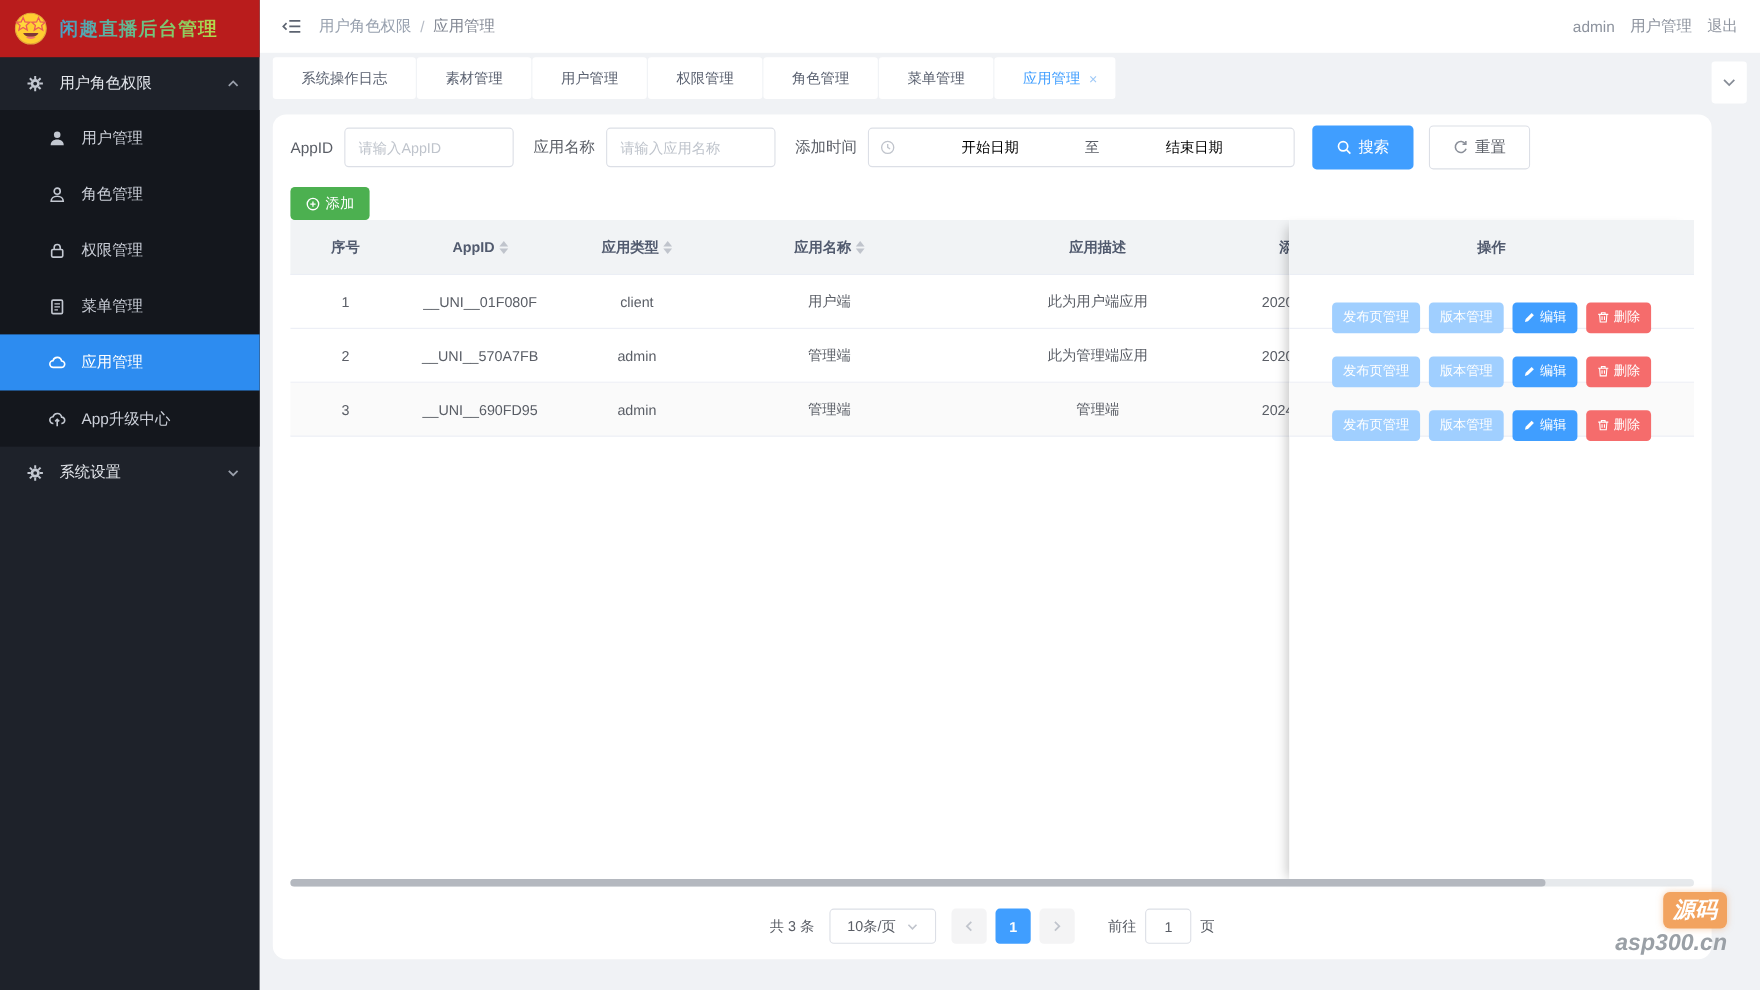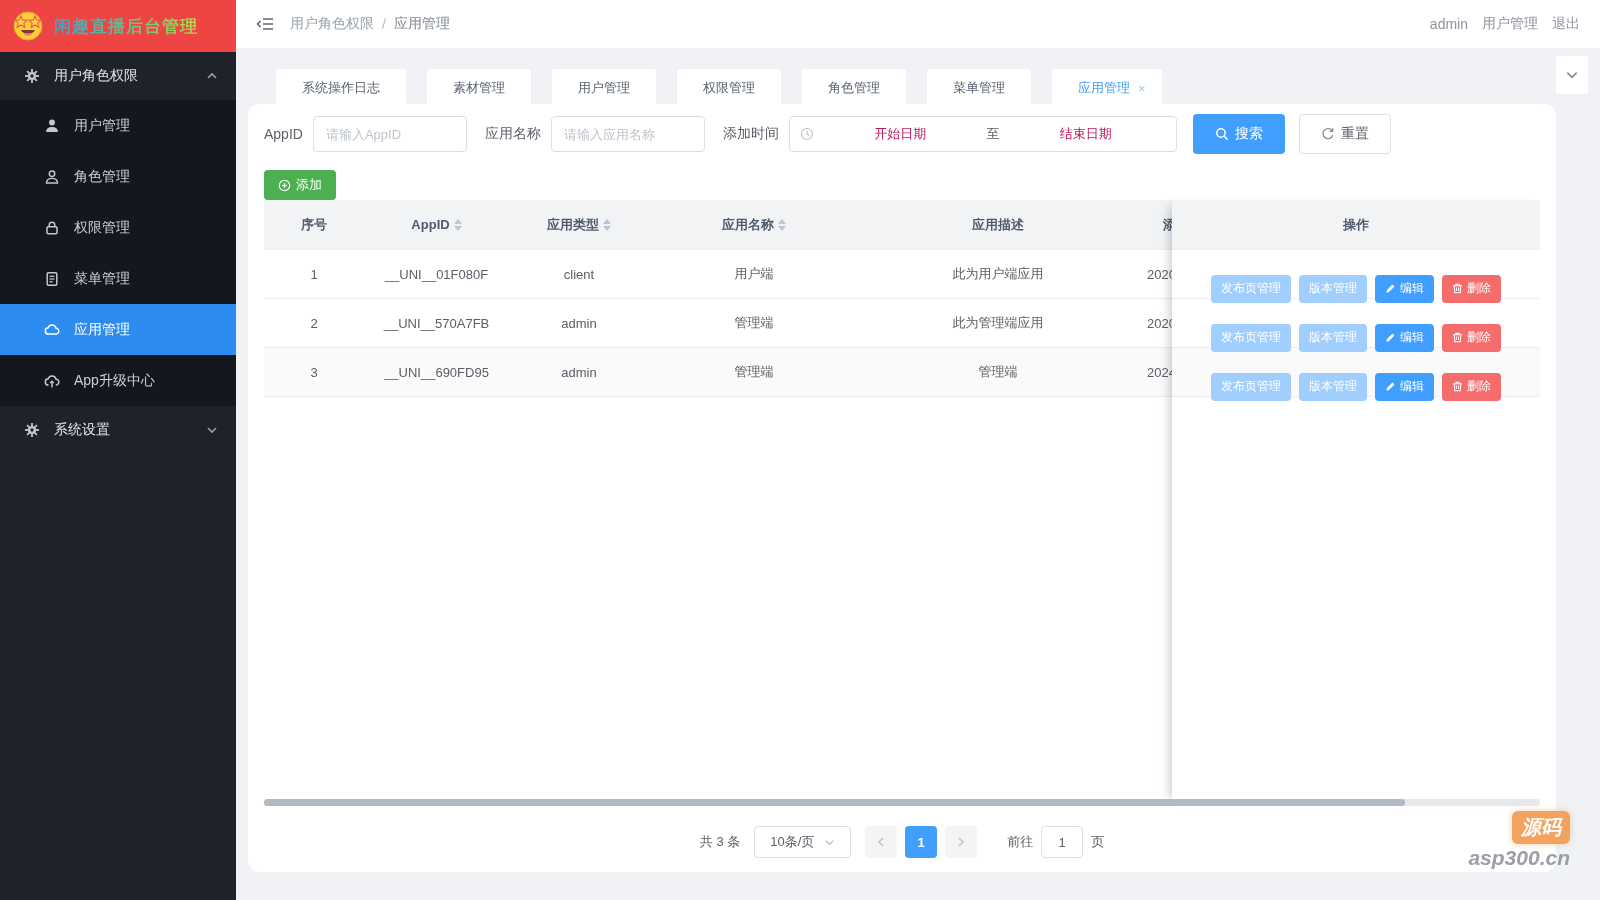--- a/index.html
+++ b/index.html
@@ -9,21 +9,21 @@
     background: #f0f2f5;
     position: relative;
     overflow: hidden;
     color: #606266;
     font-size: 13px;
   }
   svg { display:block; }
 
   
   .sidebar { position:absolute; left:0; top:0; width:236px; height:900px; background:#1e222a; z-index:30; }
-  .logo { height:52px; background:#ef4444; display:flex; align-items:center; padding:0 12px; gap:10px; }
+  .logo { height:52px; background:#b91c1c; display:flex; align-items:center; padding:0 12px; gap:10px; }
   .logo-face { width:32px; height:32px; flex:0 0 32px; }
   .logo-title {
     font-size:17px; font-weight:bold; letter-spacing:1px;
     color:#7ec08a;
     background: linear-gradient(90deg,#4a9ec4 0%, #63b98e 45%, #8fcf5e 80%, #b9d94a 100%);
     -webkit-background-clip:text; background-clip:text;
     -webkit-text-fill-color:transparent;
   }
   .menu-group { height:48px; display:flex; align-items:center; padding:0 18px 0 24px; color:#e3e6eb; font-size:14px; cursor:pointer; }
   .menu-group .g-icon { width:16px; height:16px; margin-right:14px; color:#c3c8d1; }
@@ -39,38 +39,38 @@
   .topbar { position:absolute; left:236px; top:0; right:0; height:48px; background:#fff; display:flex; align-items:center; padding:0 20px; }
   .fold-btn { width:18px; height:16px; color:#5c6370; margin-right:16px; cursor:pointer; }
   .breadcrumb { display:flex; align-items:center; gap:8px; font-size:14px; }
   .crumb-1 { color:#97a0ae; }
   .crumb-sep { color:#b6bcc6; }
   .crumb-2 { color:#808692; }
   .topbar-right { margin-left:auto; display:flex; align-items:center; gap:14px; color:#8d939e; font-size:14px; }
   .topbar-right span { cursor:pointer; }
 
   
-  .tabbar { position:absolute; left:248px; top:69px; right:60px; height:38px; display:flex; gap:21px; z-index:5;margin-left:28px; }
+  .tabbar { position:absolute; left:248px; top:52px; right:60px; height:38px; display:flex; gap:1px; z-index:5; }
   .tab { height:38px; background:#fff; border-radius:3px; display:flex; align-items:center; padding:0 26px; color:#5a6170; font-size:13px; cursor:pointer; white-space:nowrap; }
   .tab.active { color:#409eff; padding-right:16px; }
   .tab .tab-close { margin-left:8px; color:#9fc9f7; font-size:13px; }
   .tab-dd { position:absolute; top:56px; right:12px; width:32px; height:38px; background:#fff; border-radius:3px; display:flex; align-items:center; justify-content:center; color:#868c96; cursor:pointer; z-index:5; }
   .tab-dd svg { width:14px; height:14px; }
 
   
   .card { position:absolute; left:248px; top:104px; width:1308px; height:768px; background:#fff; border-radius:12px; z-index:1; }
 
   
   .filter-row { position:absolute; left:16px; top:12px; height:36px; display:flex; align-items:center; }
   .f-label { color:#5a5e66; font-size:14px; margin-right:10px; white-space:nowrap; }
   .f-input { width:154px; height:36px; border:1px solid #dcdfe6; border-radius:4px; padding:0 12px; font-size:13px; color:#606266; outline:none; margin-right:18px; font-family:inherit; }
   .f-input::placeholder { color:#bfc4cc; }
   .date-range { width:388px; height:36px; border:1px solid #dcdfe6; border-radius:4px; display:flex; align-items:center; padding:0 10px; margin-right:16px; }
   .date-range .clock { width:14px; height:14px; color:#c0c4cc; margin-right:6px; }
-  .date-ph { flex:1; text-align:center; color:#be185d; font-size:13px; }
+  .date-ph { flex:1; text-align:center; color:#000000; font-size:13px; }
   .date-sep { color:#5a5e66; font-size:13px; padding:0 6px; }
   .btn { height:40px; border:none; border-radius:4px; display:inline-flex; align-items:center; justify-content:center; gap:6px; font-size:14px; cursor:pointer; font-family:inherit; }
   .btn-search { width:92px; background:#409eff; color:#fff; margin-right:14px; }
   .btn-reset { width:92px; background:#fff; border:1px solid #dcdfe6; color:#5a5e66; }
   .btn svg { width:14px; height:14px; }
 
   
   .btn-add { position:absolute; left:16px; top:66px; width:72px; height:30px; background:#4cb050; color:#fff; border:none; border-radius:4px; display:inline-flex; align-items:center; justify-content:center; gap:5px; font-size:13px; cursor:pointer; font-family:inherit; }
   .btn-add svg { width:13px; height:13px; }
 

